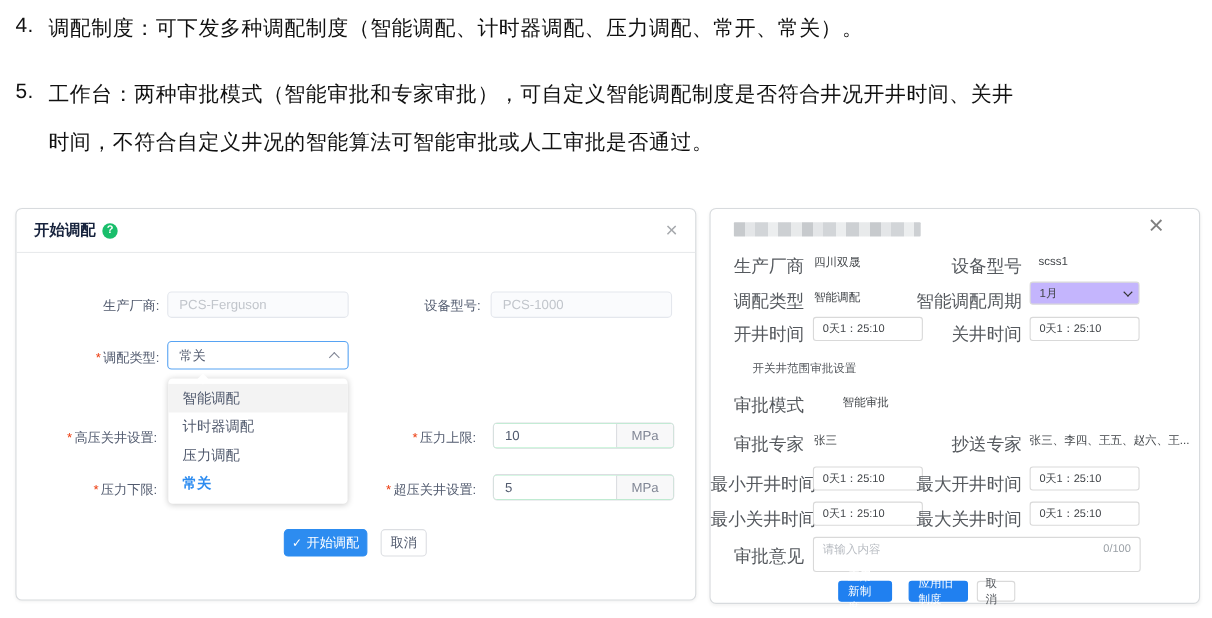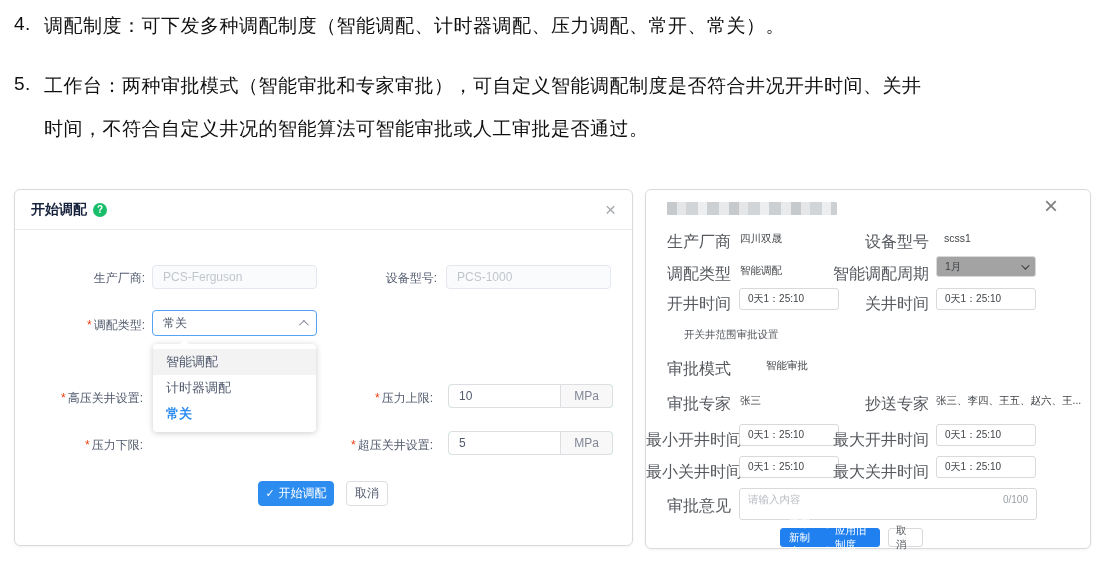--- a/index.html
+++ b/index.html
@@ -56,21 +56,21 @@
 
   
   .mosaic { position:absolute; left:21px; top:12px; width:170px; height:13px; border-radius:1px;
     background:repeating-linear-gradient(90deg,#c7cacd 0 10px,#e4e6e8 10px 19px,#d2d5d8 19px 31px,#eceeef 31px 40px,#cdd0d3 40px 52px,#e8eaeb 52px 62px); }
   .rd-close { position:absolute; left:398px; top:4px; font-size:24px; color:#808080; font-weight:300; cursor:pointer; line-height:24px; }
   .rd-label { position:absolute; width:85px; text-align:right; font-size:16px; color:#55595e; white-space:nowrap; }
   .rd-label.col2 { width:103px; }
   .rd-value { position:absolute; font-size:10.5px; color:#404448; white-space:nowrap; }
   .rd-input { position:absolute; width:100px; height:22px; border:1px solid #d9d9d9; border-radius:3px;
     font-size:10px; color:#404448; padding:4px 8px; font-family:"Liberation Sans",sans-serif; background:#fff; }
-  .rd-select { position:absolute; width:100px; height:21px; border:1px solid #d9d9d9; border-radius:3px; background:#a3a3a3;
+  .rd-select { position:absolute; width:100px; height:21px; border:1px solid #d9d9d9; border-radius:3px; background:#c4b5fd;
     display:flex; align-items:center; padding:0 8px; cursor:pointer; }
   .rd-select-text { font-size:10.5px; color:#404448; }
   .chev-down { margin-left:auto; width:6px; height:6px; border-right:1.6px solid #333; border-bottom:1.6px solid #333;
     transform:rotate(45deg) translateY(-2px); }
   .rd-textarea-box { position:absolute; left:93px; top:298px; width:298px; height:32px; border:1px solid #d9d9d9; border-radius:3px; background:#fff; }
   .rd-textarea { width:100%; height:100%; border:none; outline:none; resize:none; font-size:10.5px; color:#404448;
     padding:4px 42px 4px 8px; font-family:"Liberation Sans",sans-serif; background:transparent; }
   .rd-textarea::placeholder { color:#b8bcc2; }
   .rd-counter { position:absolute; right:8px; top:5px; font-size:10px; color:#9aa0a6; }
   .rd-btn-blue { position:absolute; top:338px; height:19px; background:#2080f0; border:1px solid #2080f0; border-radius:3px;
@@ -139,20 +139,21 @@
     <span class="check">✓</span>
     <span>开始调配</span>
   </div>
   <div class="btn-cancel">
     <span>取消</span>
   </div>
 
   <div class="dropdown">
     <div class="dd-option hovered">智能调配</div>
     <div class="dd-option">计时器调配</div>
+    <div class="dd-option">压力调配</div>
     <div class="dd-option selected">常关</div>
   </div>
 </div>
 
 <div class="panel" id="right-panel">
   <div class="mosaic"></div>
   <span class="rd-close">×</span>
 
   <div class="rd-label" style="left:0; top:42px;">生产厂商</div>
   <div class="rd-value" style="left:94px; top:42px;">四川双晟</div>
@@ -191,21 +192,21 @@
   <input class="rd-input" style="left: 93px; top: 266px;" value="0天1：25:10">
   <div class="rd-label col2" style="left:180px; top:272px;">最大关井时间</div>
   <input class="rd-input" style="left: 290px; top: 266px;" value="0天1：25:10">
 
   <div class="rd-label" style="left:0; top:306px;">审批意见</div>
   <div class="rd-textarea-box">
     <textarea class="rd-textarea" placeholder="请输入内容" style=""></textarea>
     <span class="rd-counter">0/100</span>
   </div>
 
-  <div class="rd-btn-blue" style="left:134px; width:49px;">
+  <div class="rd-btn-blue" style="left:116px; width:49px;">
     <span>应用新制度</span>
   </div>
   <div class="rd-btn-blue" style="left:180px; width:54px;">
     <span>应用旧制度</span>
   </div>
   <div class="rd-btn-plain" style="left:242px; width:35px;">
     <span>取 消</span>
   </div>
 </div>
 

